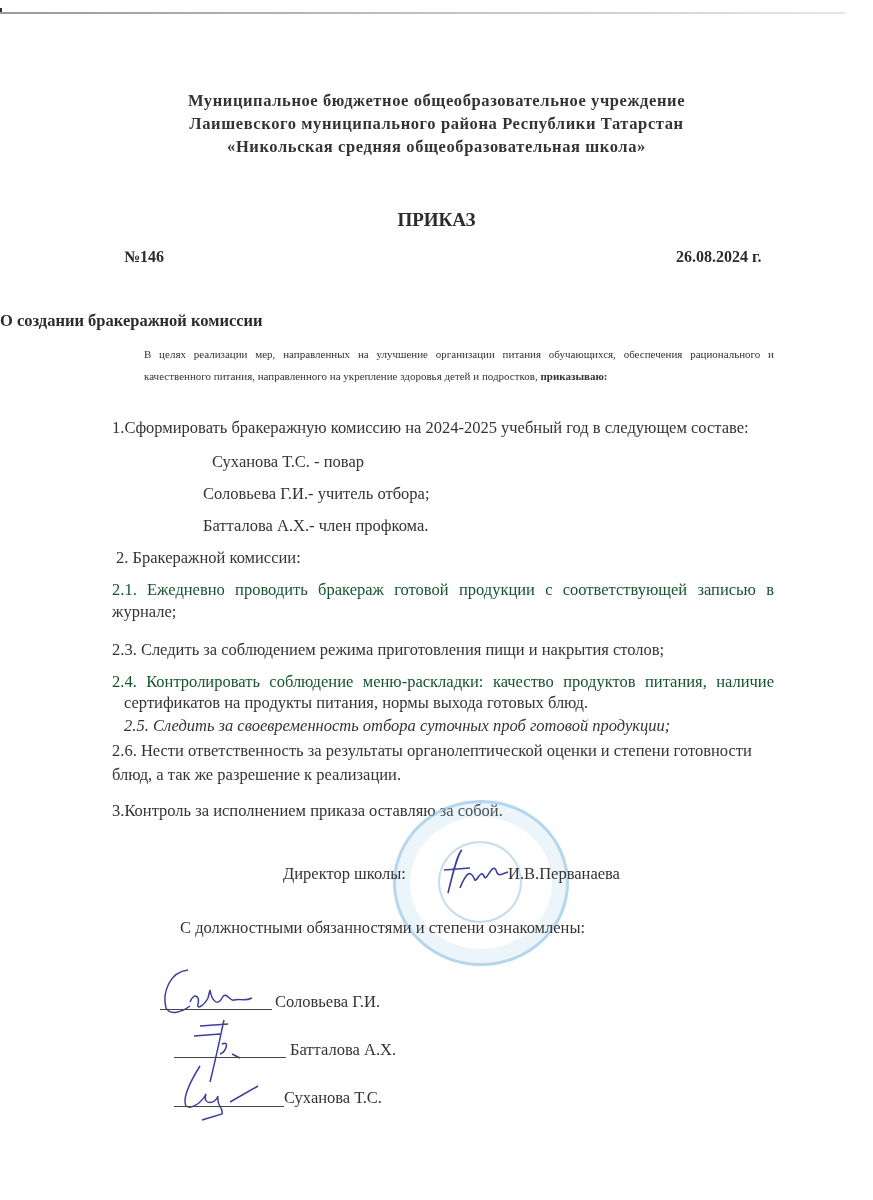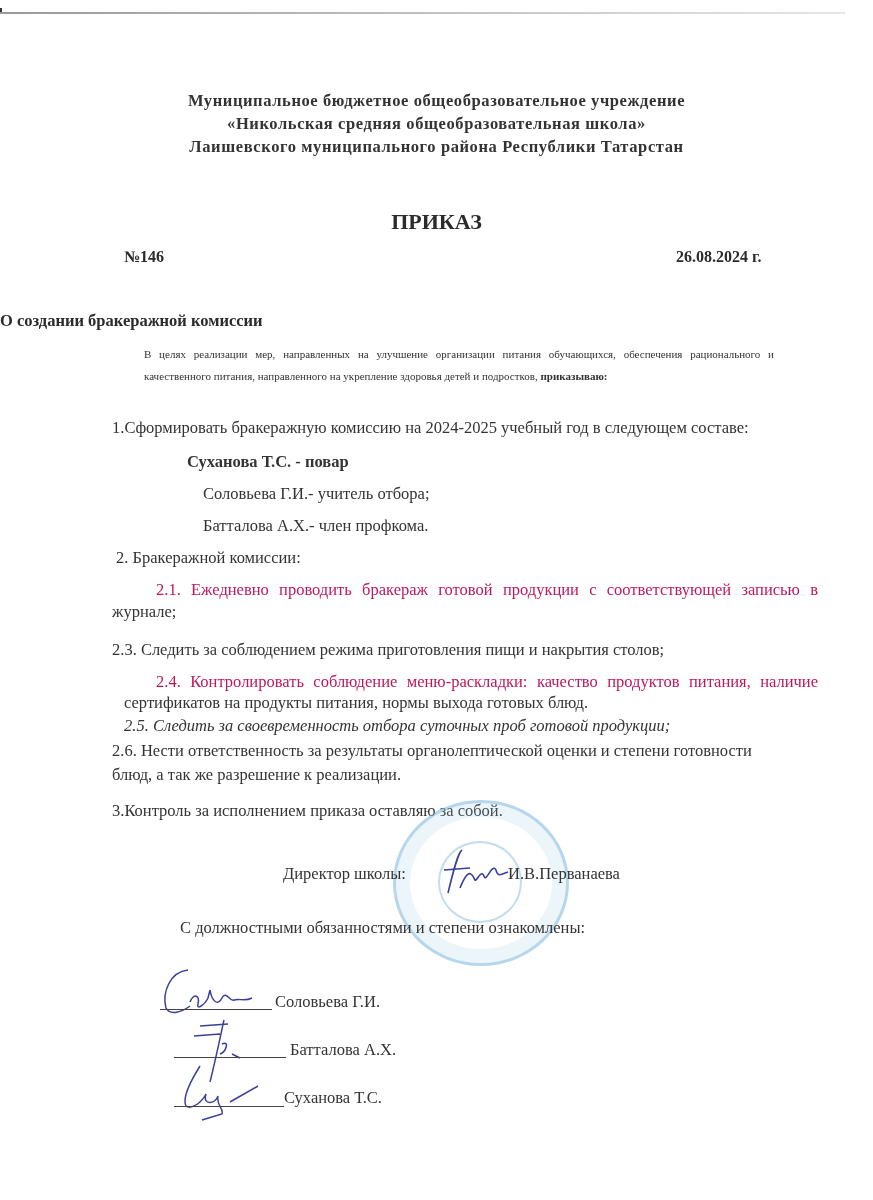--- a/index.html
+++ b/index.html
@@ -12,67 +12,67 @@
       position: absolute; left: 0; top: 12px; width: 845px; height: 2px;
       background: linear-gradient(to right, #9a9a9a, #c8c8c8 60%, #e6e6e6);
     }
     .top-mark { position: absolute; left: 0; top: 8px; width: 2px; height: 6px; background: #333; }
     .abs { position: absolute; white-space: nowrap; }
     .header {
       position: absolute; left: 0; width: 873px; top: 89px;
       text-align: center; font-weight: bold; font-size: 16.5px; line-height: 23px;
       letter-spacing: 0.6px; color: #333;
     }
-    .title { left: 0; width: 873px; top: 209px; text-align: center; font-weight: bold; font-size: 22px; }
+    .title { left: 0; width: 873px; top: 209px; text-align: center; font-weight: bold; font-size: 19px; }
     .number { left: 124px; top: 248px; font-weight: bold; font-size: 16px; }
     .date { left: 676px; top: 248px; font-weight: bold; font-size: 16px; }
     .subject { left: 0; width: 873px; top: 311px; text-align: left; font-weight: bold; font-size: 16.5px; }
     .para {
       position: absolute; left: 144px; top: 343px; width: 630px;
       font-size: 11px; line-height: 22px; text-align: justify; color: #333;
     }
     .para .last { text-align-last: left; }
     .t16 { font-size: 16.5px; color: #333; }
-    .justify { position: absolute; text-align: justify; text-align-last: justify; font-size: 16.5px; color: #be185d; margin-left: 44px; }
+    .justify { position: absolute; text-align: justify; text-align-last: justify; font-size: 16.5px; color: #14532d; }
     .stamp {
       position: absolute; left: 393px; top: 800px; width: 170px; height: 160px;
       border-radius: 50%; border: 3px solid rgba(120,180,220,0.55);
       box-shadow: inset 0 0 0 14px rgba(150,200,230,0.18);
     }
     .stamp::after {
       content: ""; position: absolute; left: 42px; top: 38px; width: 80px; height: 78px;
       border-radius: 50%; border: 2px solid rgba(120,180,220,0.45);
     }
     .sig-line { position: absolute; height: 1px; background: #444; }
     svg.sig { position: absolute; overflow: visible; }
   </style>
 </head>
 <body>
 
 <div class="top-mark"></div>
 <div class="top-rule"></div>
 
 <div class="header">
   <div>Муниципальное бюджетное общеобразовательное учреждение</div>
+  <div>Лаишевского муниципального района Республики Татарстан</div>
   <div>«Никольская средняя общеобразовательная школа»</div>
-  <div>Лаишевского муниципального района Республики Татарстан</div>
 </div>
 
 <div class="abs title">ПРИКАЗ</div>
 <div class="abs number">№146</div>
 <div class="abs date">26.08.2024 г.</div>
 <div class="abs subject">О создании бракеражной комиссии</div>
 
 <div class="para">
   <span class="last">В целях реализации мер, направленных на улучшение организации питания обучающихся, обеспечения рационального и качественного питания, направленного на укрепление здоровья детей и подростков, </span><b>приказываю:</b>
 </div>
 
 <div class="abs t16" style="left:112px; top:418px;">1.Сформировать бракеражную комиссию на 2024-2025 учебный год в следующем составе:</div>
 
-<div class="abs t16" style="left:187px; top:452px;font-weight:bold;">Суханова Т.С. - повар</div>
+<div class="abs t16" style="left:212px; top:452px;">Суханова Т.С. - повар</div>
 <div class="abs t16" style="left:203px; top:484px;">Соловьева Г.И.- учитель отбора;</div>
 <div class="abs t16" style="left:203px; top:516px;">Батталова А.Х.- член профкома.</div>
 
 <div class="abs t16" style="left:116px; top:548px;">2. Бракеражной комиссии:</div>
 
 <div class="justify" style="left:112px; top:580px; width:662px;">2.1. Ежедневно проводить бракераж готовой продукции с соответствующей записью в</div>
 <div class="abs t16" style="left:112px; top:602px;">журнале;</div>
 
 <div class="abs t16" style="left:112px; top:640px;">2.3. Следить за соблюдением режима приготовления пищи  и накрытия столов;</div>
 

